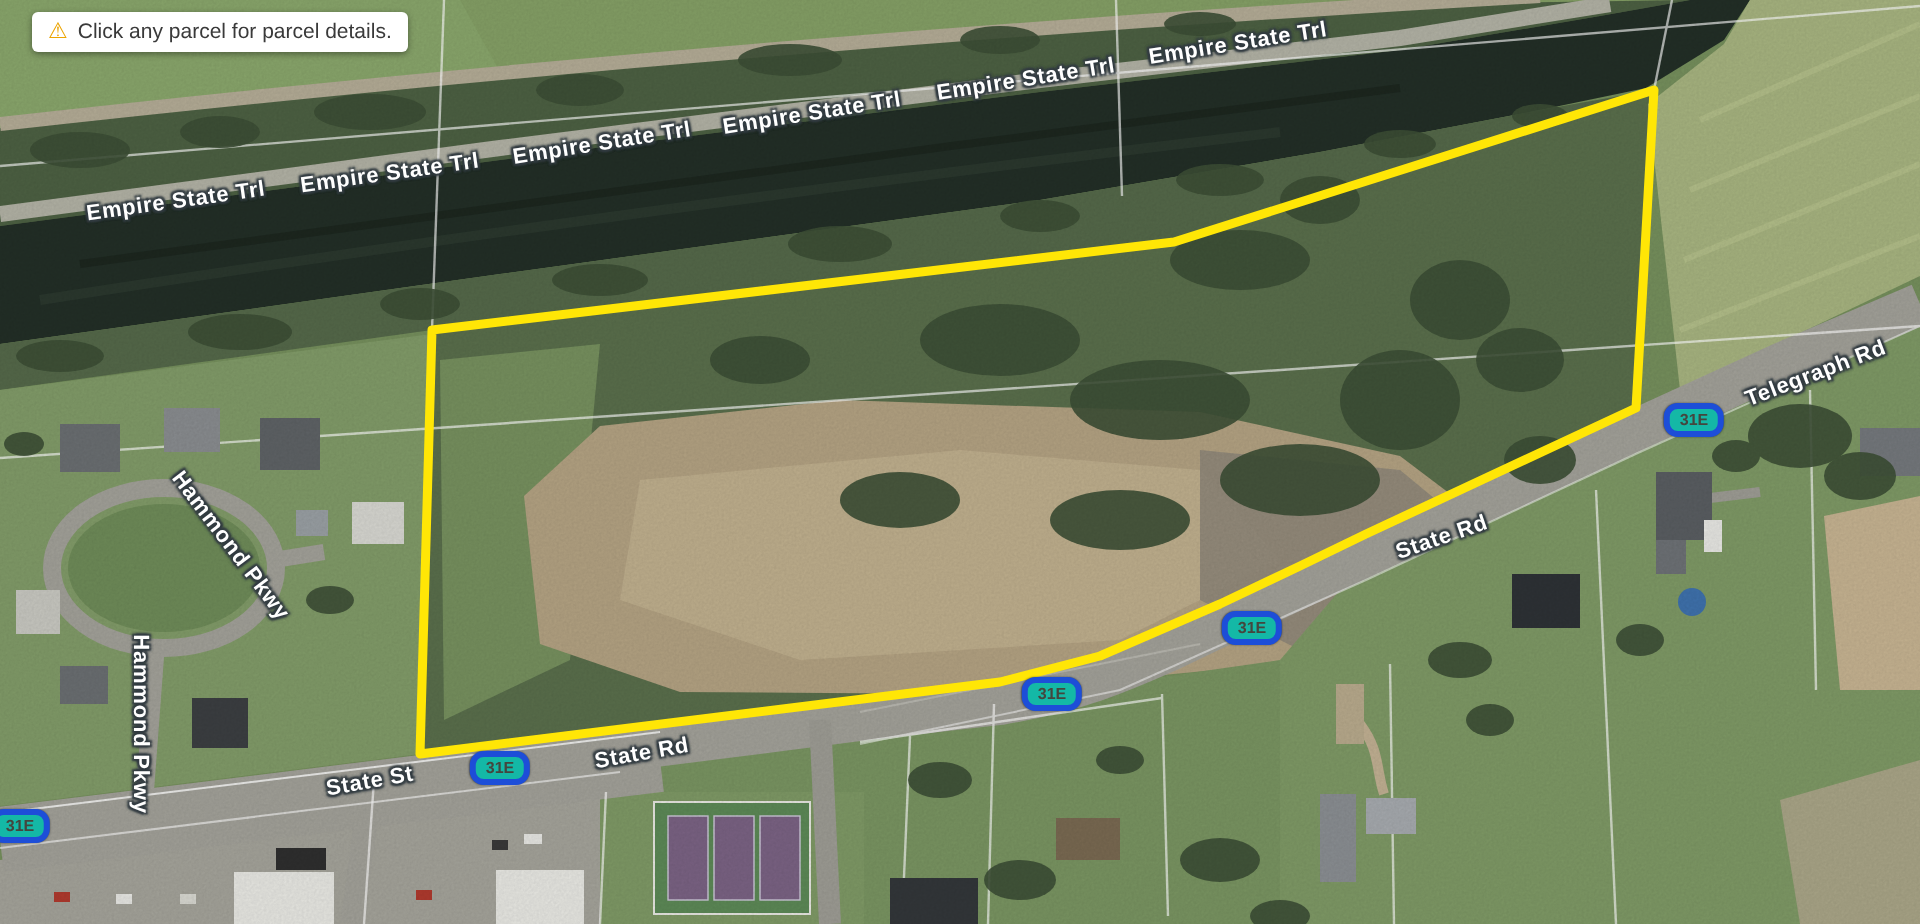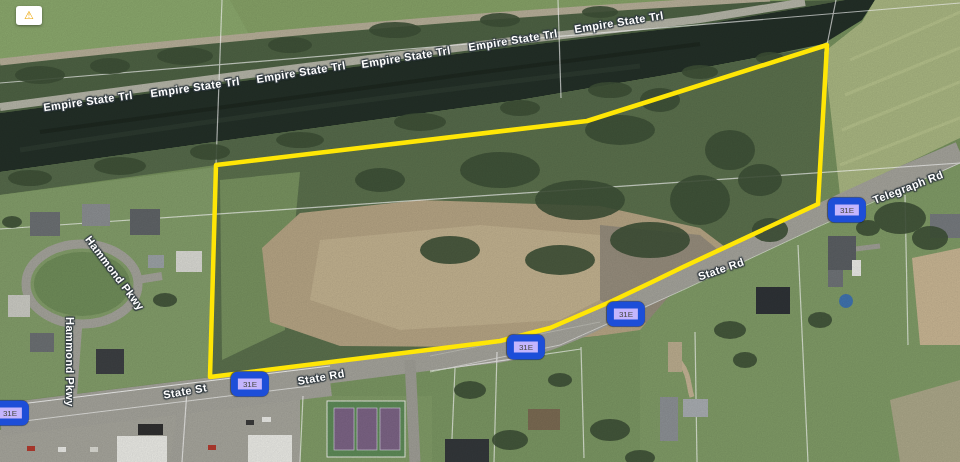--- a/index.html
+++ b/index.html
@@ -3,22 +3,22 @@
 <meta charset="utf-8">
 <style>
   html,body{margin:0;padding:0;background:#222;}
   .stage{position:relative;width:960px;height:462px;overflow:hidden;
          font-family:"Liberation Sans",sans-serif;background:#76905d;}
   .stage svg{position:absolute;left:0;top:0;}
   .overlay{position:absolute;left:0;top:0;width:960px;height:462px;pointer-events:none;}
   .road-label{position:absolute;font-weight:bold;font-size:11px;color:#fff;
       letter-spacing:.4px;white-space:nowrap;
       text-shadow:0 0 2px #333c42,0 0 2px #333c42,1px 1px 1px #333c42,-1px -1px 1px #333c42,1px -1px 1px #333c42,-1px 1px 1px #333c42;}
-  .route-shield{position:absolute;background:#c4b5fd;border:7px solid #1d4ed8;
-      border-radius:7px;font-weight:normal;font-size:8px;color:#44463e;
+  .route-shield{position:absolute;background:#14b8a6;border:3px solid #1d4ed8;
+      border-radius:7px;font-weight:bold;font-size:8px;color:#44463e;
       padding:1px 5px;line-height:9px;box-shadow:0 0 1px rgba(0,0,0,.5);}
   .tooltip{position:absolute;left:16px;top:6px;background:#ffffff;border-radius:3px;
       box-shadow:0 1px 3px rgba(0,0,0,.4);padding:4px 8px;font-size:10.5px;color:#3a3a3a;
       display:flex;align-items:center;gap:5px;white-space:nowrap;}
   .warn{color:#eca400;font-size:11px;line-height:11px;}
 </style>
 </head>
 <body>
 
 <div class="stage">
@@ -233,14 +233,15 @@
         <div class="route-shield" style="left: 526px; top: 347px; transform: translate(-50%, -50%) rotate(0deg);">31E</div>
 
         <div class="route-shield" style="left: 250px; top: 384px; transform: translate(-50%, -50%) rotate(0deg);">31E</div>
 
         <div class="route-shield" style="left: 10px; top: 413px; transform: translate(-50%, -50%) rotate(0deg);">31E</div>
       </div>
   </div>
 
   <div class="tooltip">
     <span class="warn">⚠</span>
+    <span>Click any parcel for parcel details.</span>
   </div>
 </div>
 
 </body></html>

